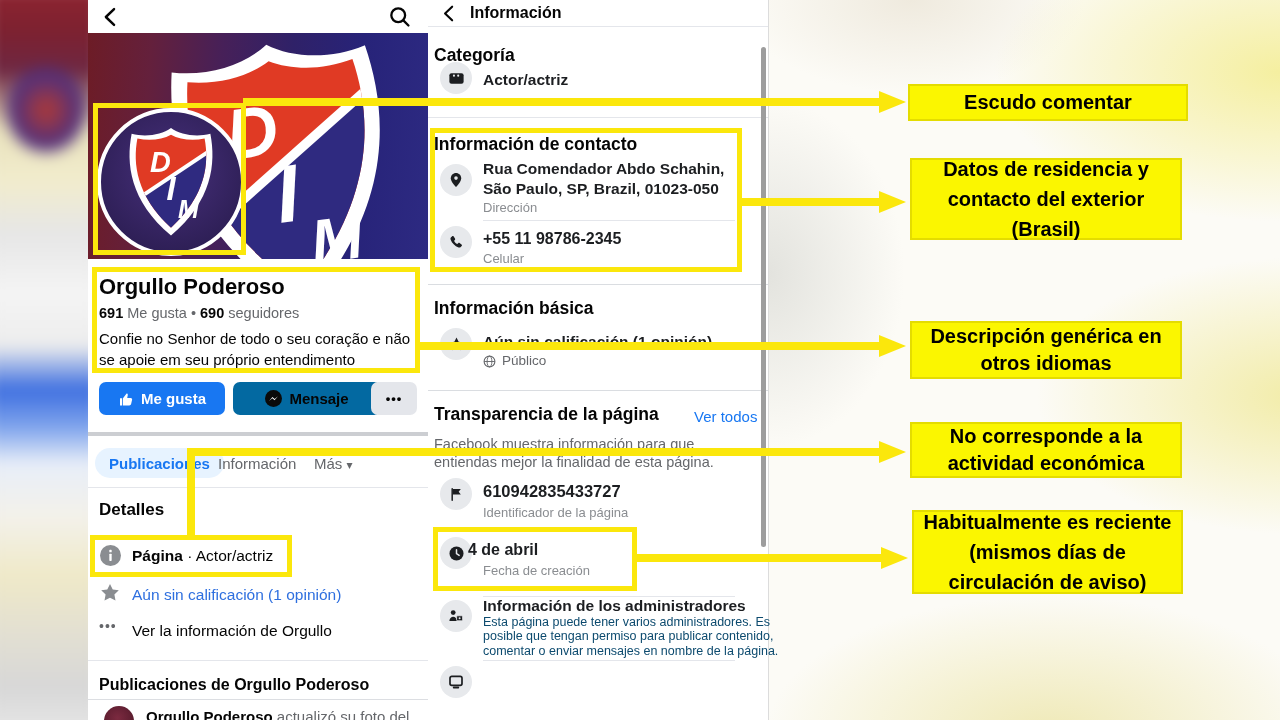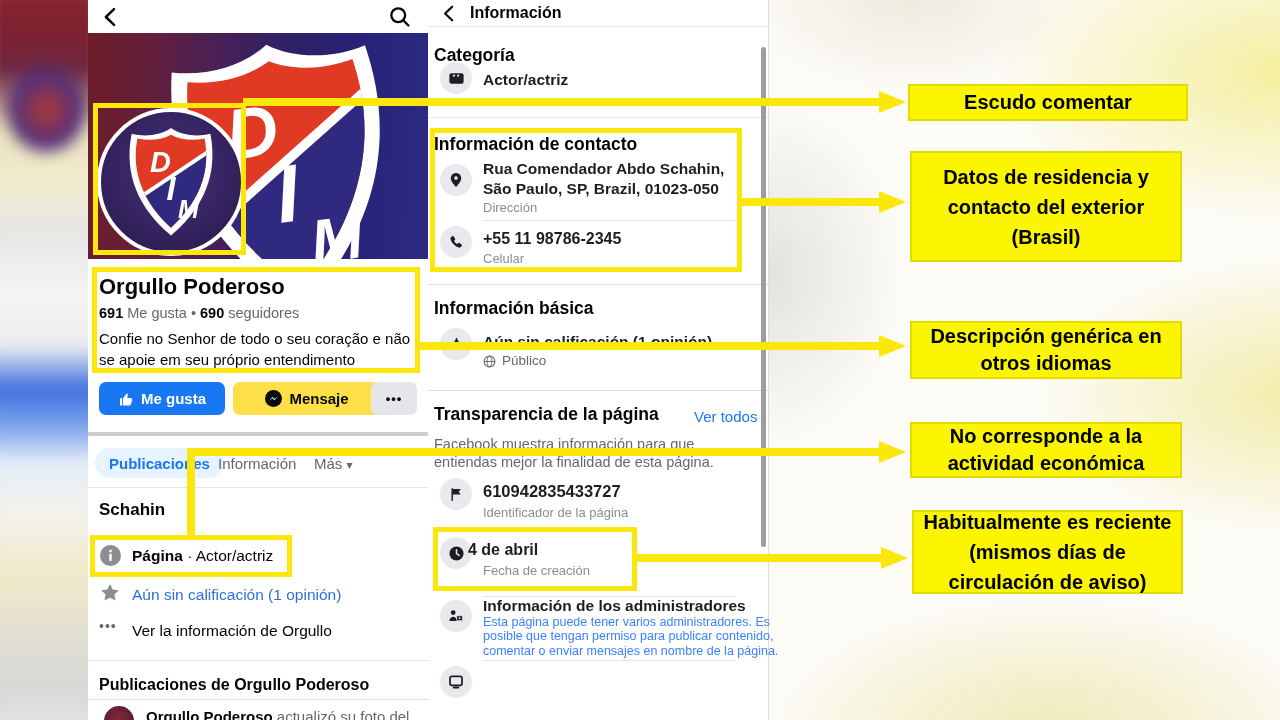--- a/index.html
+++ b/index.html
@@ -37,21 +37,21 @@
   .profile-pic{position:absolute;left:9px;top:108px;width:140px;height:140px;border-radius:50%;
     border:4px solid #fff;display:flex;align-items:center;justify-content:center;
     background:radial-gradient(circle at 50% 42%,#47307c 0%,#2e1f56 75%);}
   .page-name{font-size:22px;font-weight:bold;color:#050505;}
   .stats{font-size:14.5px;color:#65676b;}
   .stats b{color:#050505;}
   .desc{font-size:15px;line-height:1.38;color:#050505;width:326px;}
   .btn{position:absolute;top:382px;height:33px;border-radius:7px;display:flex;align-items:center;
        justify-content:center;font-size:15px;font-weight:bold;gap:7px;cursor:pointer;}
   .btn-like{left:11px;width:126px;background:#1877f2;color:#fff;}
-  .btn-msg{left:145px;width:148px;background:#fde047;color:#050505;}
+  .btn-msg{left:145px;width:148px;background:#0369a1;color:#050505;}
   .btn-more{left:283px;width:46px;background:#e4e6eb;color:#050505;letter-spacing:1px;font-size:13px;}
   .tab{position:absolute;top:455px;font-size:15px;color:#65676b;cursor:pointer;}
   .tab-active{top:448px;background:#e7f3ff;color:#1877f2;font-weight:bold;border-radius:16px;
       height:30px;display:flex;align-items:center;padding:0 14px;}
   .h17{font-size:17px;font-weight:bold;color:#050505;}
   .row-txt{font-size:15.5px;color:#050505;}
   .link-blue{color:#2e6fdf;}
   .icircle{border-radius:50%;background:#e7e9ec;display:flex;align-items:center;justify-content:center;}
 
   
@@ -153,21 +153,21 @@
     </div>
     <div class="tab" style="left:130px">
       <span>Información</span>
     </div>
     <div class="tab" style="left:226px">
       <span>Más</span>
       <span style="font-size:12px">▾</span>
     </div>
     <div class="divider" style="left:0;top:487px;width:340px"></div>
 
-    <div class="abs h17" style="left:11px;top:500px">Schahin</div>
+    <div class="abs h17" style="left:11px;top:500px">Detalles</div>
 
     <span class="abs" style="left:12px;top:545px">
       <svg width="21" height="21" viewBox="0 0 16 16">
           <circle cx="8" cy="8" r="8" fill="#8a8d91"></circle>
           <rect x="7.1" y="3.6" width="1.8" height="2" rx=".5" fill="#fff"></rect>
           <rect x="7.1" y="6.6" width="1.8" height="5.6" rx=".5" fill="#fff"></rect>
         </svg>
     </span>
     <div class="abs row-txt" style="left:44px;top:547px">
       <b>Página</b>
@@ -277,21 +277,21 @@
 
     <div class="abs icircle" style="left:12px;top:600px;width:32px;height:32px">
       <svg width="16" height="16" viewBox="0 0 16 16">
           <circle cx="5.2" cy="4.6" r="2.4" fill="#1c1e21"></circle>
           <path d="M1.4 13c0-2.6 1.9-4.2 3.8-4.2S9 10.4 9 13z" fill="#1c1e21"></path>
           <rect x="8.6" y="7.8" width="6" height="5" rx="1" fill="#1c1e21" stroke="#e7e9ec" stroke-width=".8"></rect>
           <circle cx="11.6" cy="10.3" r="1" fill="#e7e9ec"></circle>
         </svg>
     </div>
     <div class="abs m-main" style="left:55px;top:597px">Información de los administradores</div>
-    <div class="abs" style="left:55px;top:615px;width:296px;font-size:12.5px;color:#3b82f6;line-height:1.15">Esta página puede tener varios administradores. Es posible que tengan permiso para publicar contenido, comentar o enviar mensajes en nombre de la página.</div>
+    <div class="abs" style="left:55px;top:615px;width:296px;font-size:12.5px;color:#0c4a6e;line-height:1.15">Esta página puede tener varios administradores. Es posible que tengan permiso para publicar contenido, comentar o enviar mensajes en nombre de la página.</div>
     <div class="divider" style="left:55px;top:660px;width:252px"></div>
 
     <div class="abs icircle" style="left:12px;top:666px;width:32px;height:32px">
       <svg width="16" height="16" viewBox="0 0 16 16">
           <rect x="2" y="2.4" width="12" height="9" rx="1.8" fill="none" stroke="#1c1e21" stroke-width="1.7"></rect>
           <rect x="4.8" y="12.6" width="6.4" height="1.8" rx=".9" fill="#1c1e21"></rect>
         </svg>
     </div>
 
     <div class="scrollbar"></div>
@@ -314,18 +314,18 @@
     <g fill="#fbe70c">
       <polygon points="879,91 906,102 879,113"></polygon>
       <polygon points="879,191 906,202 879,213"></polygon>
       <polygon points="879,335 906,346 879,357"></polygon>
       <polygon points="879,441 906,452 879,463"></polygon>
       <polygon points="881,547 908,558 881,569"></polygon>
     </g>
   </svg>
 
   <div class="callout" style="left:908px;top:84px;width:280px;height:37px">Escudo comentar</div>
-  <div class="callout lh30" style="left:910px;top:151px;width:272px;height:111px">Datos de residencia y contacto del exterior (Brasil)</div>
+  <div class="callout lh30" style="left:910px;top:158px;width:272px;height:82px">Datos de residencia y contacto del exterior (Brasil)</div>
   <div class="callout lh28" style="left:910px;top:321px;width:272px;height:58px">Descripción genérica en otros idiomas</div>
   <div class="callout lh28" style="left:910px;top:422px;width:272px;height:56px">No corresponde a la actividad económica</div>
   <div class="callout lh30" style="left:912px;top:510px;width:271px;height:84px">Habitualmente es reciente (mismos días de circulación de aviso)</div>
 
 </div>
 
 </body></html>

